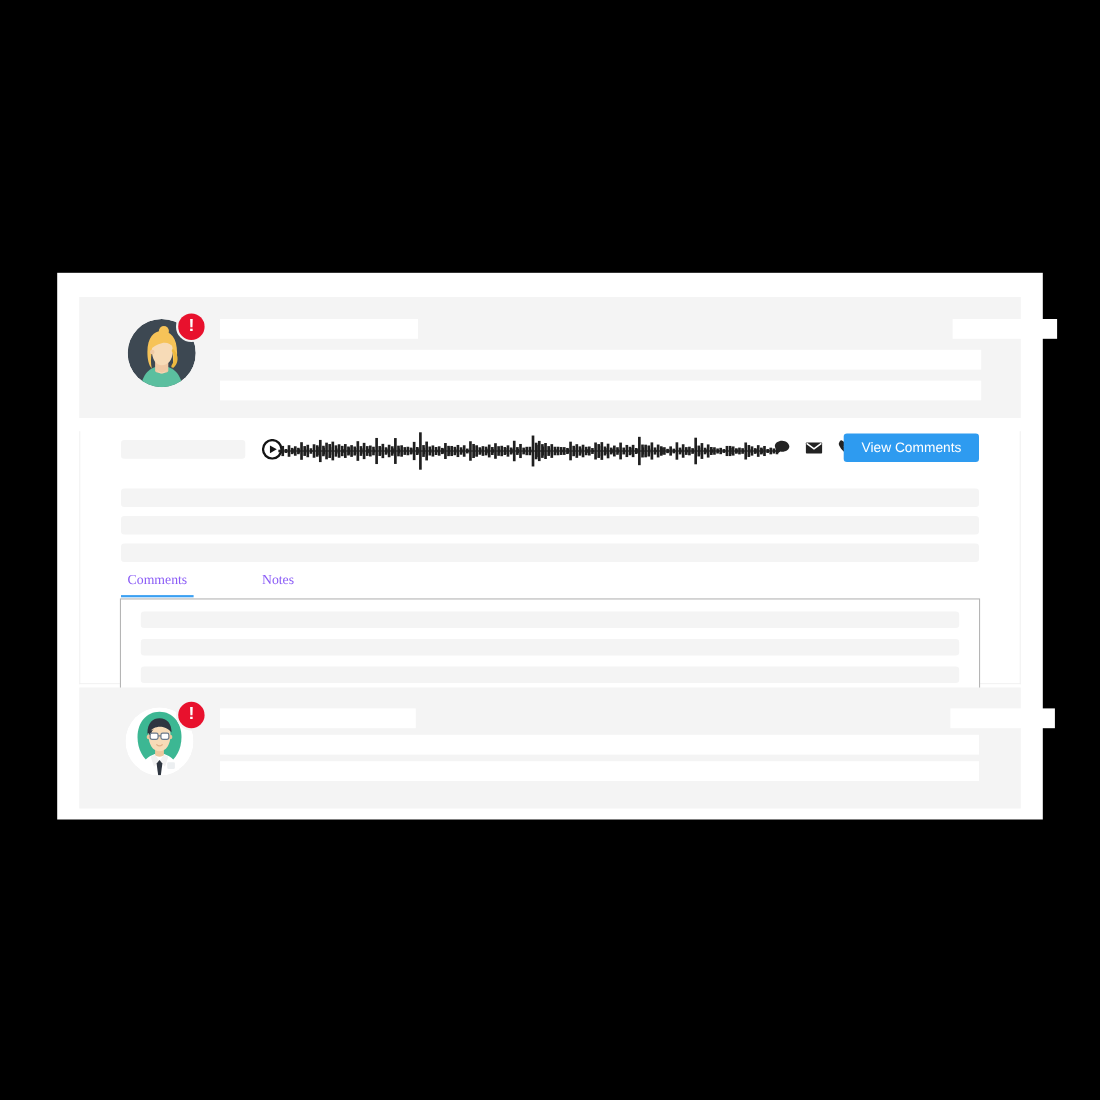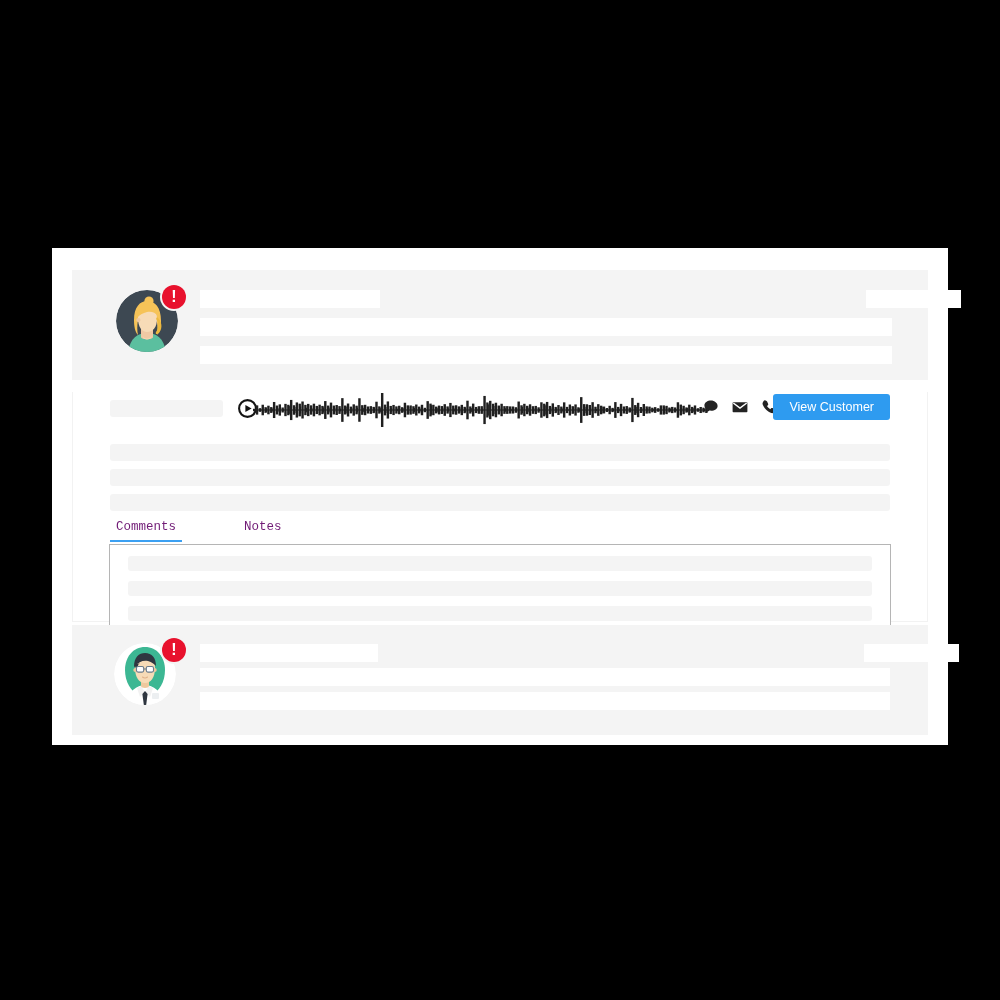--- a/index.html
+++ b/index.html
@@ -197,24 +197,24 @@
 
   
   .tabs {
     position: absolute;
     left: 37px;
     top: 128px;
     display: flex;
   }
   .tab {
     font-size: 12.5px;
-    color: #701a75;
+    color: #8b5cf6;
     padding: 0 6px 6px 6px;
     cursor: pointer;
-    font-family: Liberation Mono, monospace;
+    font-family: Liberation Serif, serif;
     white-space: nowrap;
   }
   .tab.active {
     border-bottom: 2px solid #3ba0f2;
   }
   .tab-gap { width: 56px; }
 
   .comment-box {
     position: absolute;
     left: 36px;
@@ -596,21 +596,21 @@
               <svg viewBox="0 0 16 16" width="16" height="16" aria-hidden="true">
                 <path d="M4.3 1.4c-.6-.3-1.3 0-1.7.6L1.8 3.6c-.4.7-.3 1.6.1 2.5
                          .9 2 2.3 3.9 4.1 5.4 1.3 1.1 2.7 2 4.2 2.5.9.3 1.8.2 2.3-.4l1.3-1.5
                          c.4-.5.3-1.2-.2-1.6l-2-1.4c-.5-.3-1.1-.2-1.5.2l-.8.9
                          c-1.3-.7-2.5-1.8-3.3-3.1l.9-.8c.4-.4.5-1 .2-1.5L6.1 2.6
                          c-.3-.5-.8-.8-1.3-1z" fill="#232323"></path>
               </svg>
             </span>
           </div>
 
-          <button class="view-customer-btn">View Customer</button>
+          <button class="view-customer-btn">View Comments</button>
         </div>
 
         <div class="detail-rows">
           <div class="detail-row"></div>
           <div class="detail-row"></div>
           <div class="detail-row"></div>
         </div>
 
         <div class="tabs">
           <div class="tab active">

